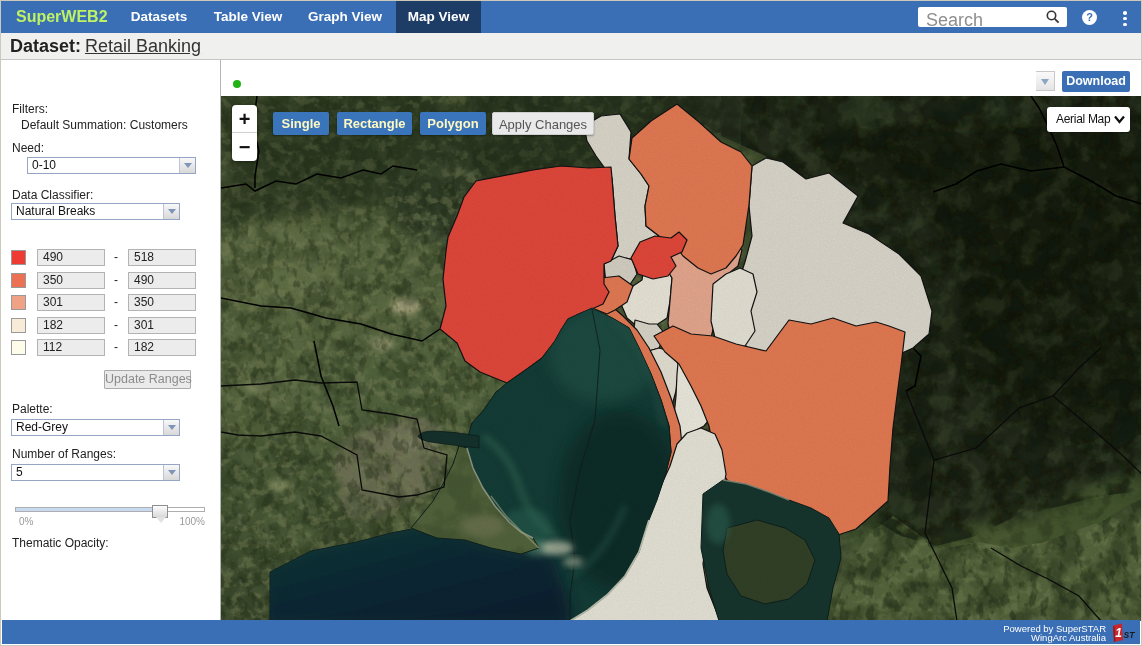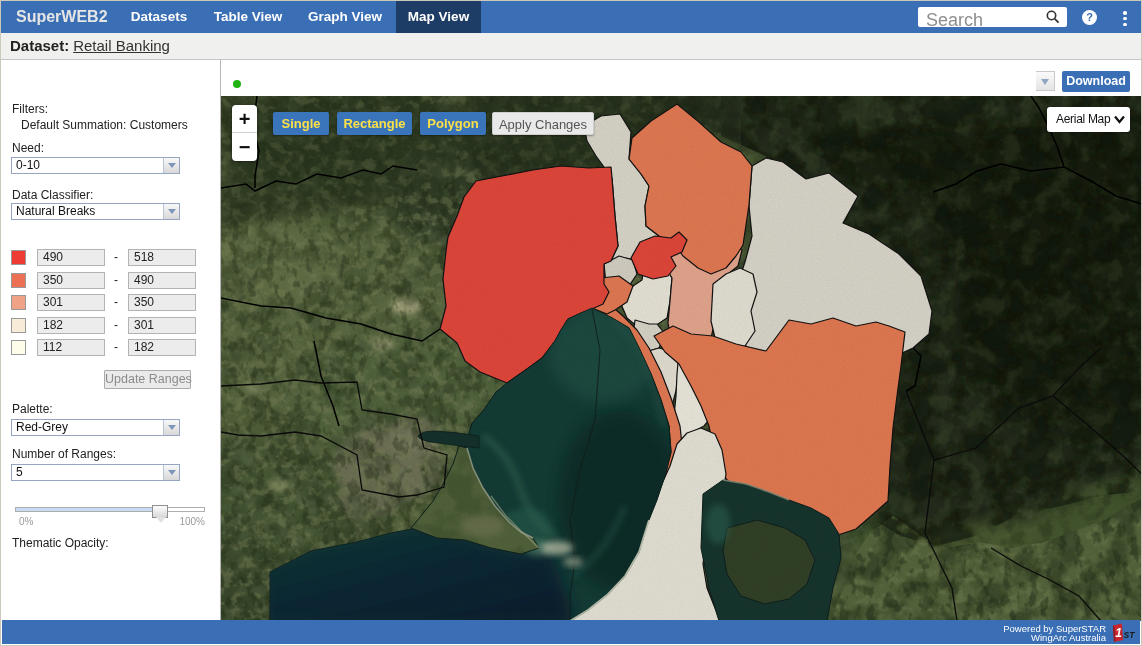--- a/index.html
+++ b/index.html
@@ -1,31 +1,31 @@
 <!DOCTYPE html>
 <html><head>
 <meta charset="utf-8">
 <style>
 * { margin:0; padding:0; box-sizing:border-box; }
 html,body { width:1142px; height:646px; overflow:hidden; }
 body { font-family:"Liberation Sans", sans-serif; border:1px solid #cdc8bc; background:#fff; position:relative; }
 
 .nav { height:32px; background:#3a6fb5; display:flex; align-items:stretch; position:relative; }
-.logo { color:#e5e5e5; font-weight:bold; font-size:16px; line-height:32px; padding-left:15px; width:150px; letter-spacing:0; }
+.logo { color:#bef264; font-weight:bold; font-size:16px; line-height:32px; padding-left:15px; width:150px; letter-spacing:0; }
 .tabs { display:flex; }
 .tab { position:absolute; top:0; height:32px; color:#fff; font-size:13.5px; font-weight:bold; line-height:32px; text-align:center; }
 .tab.active { background:#1d3c66; }
 .navright { position:absolute; right:0; top:0; height:32px; }
 .search { position:absolute; right:74px; top:6px; width:149px; height:20px; background:#fff; border-radius:2px; }
 .search span { color:#8e8e8e; font-size:18px; position:absolute; left:8px; top:3px; }
 .help { position:absolute; right:44px; top:9px; width:15px; height:15px; border-radius:50%; background:#fff; color:#3a6fb5; font-size:11px; font-weight:bold; text-align:center; line-height:15px; }
 .dots { position:absolute; right:14px; top:8px; width:4px; }
 .dots i { display:block; width:3.5px; height:3.5px; border-radius:50%; background:#fff; margin:2.2px 0; }
 
-.dsbar { height:27px; background:#f0f0ee; border-bottom:1px solid #c6c6c6; font-size:15px; line-height:26px; padding-left:9px; color:#333; }
+.dsbar { height:27px; background:#f0f0ee; border-bottom:1px solid #c6c6c6; font-size:18px; line-height:26px; padding-left:9px; color:#333; }
 .dsbar b { font-weight:bold; color:#222; }
 .dsbar a { color:#333; text-decoration:underline; margin-left:4px; }
 
 .main { display:flex; height:561px; }
 .side { width:220px; background:#fff; border-right:1px solid #b5b5b5; position:relative; font-size:12px; color:#222; flex:none; }
 .side h2 { font-size:13.5px; font-weight:bold; color:#1a1a1a; padding:14px 0 0 11px; }
 .lbl { position:absolute; left:11px; font-size:12px; color:#222; }
 .sel { position:absolute; left:10px; width:169px; height:17px; border:1px solid #96a6c2; background:#fff; font-size:12px; line-height:15px; padding-left:4px; color:#111; }
 .sel .arr { position:absolute; right:0; top:0; width:16px; height:15px; background:linear-gradient(#f8f8f8,#d8d8d8); border-left:1px solid #b9c4d8; }
 .sel .arr:after { content:""; position:absolute; left:3.5px; top:5px; border:4px solid transparent; border-top:5px solid #7e95ba; }
@@ -48,21 +48,21 @@
 .pdfbox { width:27px; height:20px; border:1px solid #c9c9c9; background:#fff; font-size:12px; text-align:center; line-height:18px; color:#111;margin-top:32px; }
 .pdfarr { width:19px; height:20px; border:1px solid #c9c9c9; border-left:none; background:linear-gradient(#fafafa,#e4e4e4); position:relative; }
 .pdfarr:after { content:""; position:absolute; left:5px; top:7px; border:4.5px solid transparent; border-top:6px solid #8da6c4; }
 .dlbtn { position:absolute; right:11px; top:11px; width:68px; height:21px; background:#3a6fb5; color:#fff; font-size:12.5px; font-weight:bold; text-align:center; line-height:21px; border-radius:2px; }
 .mapwrap { position:absolute; left:0; top:36px; width:921px; height:525px; overflow:hidden; }
 
 .zbtns { position:absolute; left:11px; top:9px; z-index:5; }
 .zb { width:25px; height:28px; background:#fff; color:#111; font-size:20px; font-weight:bold; text-align:center; line-height:28px; box-shadow:0 1px 3px rgba(0,0,0,.4); }
 .zb.plus { border-radius:4px 4px 0 0; border-bottom:1px solid #ddd; }
 .zb.minus { border-radius:0 0 4px 4px; }
-.mbtn { position:absolute; top:16px; height:23px; background:#3a74ba; color:#fde047; font-size:13px; font-weight:bold; text-align:center; line-height:23px; border-radius:2px; box-shadow:0 1px 2px rgba(0,0,0,.35); z-index:5; }
+.mbtn { position:absolute; top:16px; height:23px; background:#3a74ba; color:#fef9c3; font-size:13px; font-weight:bold; text-align:center; line-height:23px; border-radius:2px; box-shadow:0 1px 2px rgba(0,0,0,.35); z-index:5; }
 .mbtn.grey { background:#e9e9e9; color:#555; font-weight:normal; border:1px solid #cfcfcf; }
 .basesel { position:absolute; right:12px; top:11px; width:83px; height:25px; background:#fff; border-radius:3px; font-size:12px; letter-spacing:-0.3px; color:#111; line-height:25px; padding-left:9px; z-index:5; box-shadow:0 1px 2px rgba(0,0,0,.3); }
 .basesel svg { position:absolute; right:5px; top:8px; }
 
 .foot { position:absolute; left:1px; right:1px; bottom:1px; height:24px; background:#3a6fb5; color:#fff; }
 .flinks { position:absolute; left:0; top:0; height:24px; width:1000px; }
 .flinks span { position:absolute; top:6px; font-size:10.5px; }
 .powered { position:absolute; right:34px; top:4px; text-align:right; font-size:9.5px; line-height:9px; }
 .flogo { position:absolute; right:4px; top:3px; }
 </style>
@@ -91,21 +91,21 @@
         <i></i>
       </div>
   </div>
 </div>
 <div class="dsbar"><b>Dataset:</b><a>Retail Banking</a></div>
 <div class="main">
   <div class="side">
     <div class="lbl" style="top:42px;">Filters:</div>
     <div class="lbl" style="top:58px;left:20px;">Default Summation: Customers</div>
     <div class="lbl" style="top:81px;">Need:</div>
-    <div class="sel" style="top:97px;">0-10<span class="arr"></span></div>
+    <div class="sel" style="top:97px;margin-left:16px;">0-10<span class="arr"></span></div>
     <div class="lbl" style="top:128px;">Data Classifier:</div>
     <div class="sel" style="top:143px;">Natural Breaks<span class="arr"></span></div>
     <div class="rrow" style="top:189px;">
         <span class="sw" style="background:#ee3b33;"></span>
         <span class="inp" style="left:36px;">490</span>
         <span class="dash">-</span>
         <span class="inp" style="left:127px;">518</span>
       </div>
     <div class="rrow" style="top:212px;">
         <span class="sw" style="background:#ec7054;"></span>

